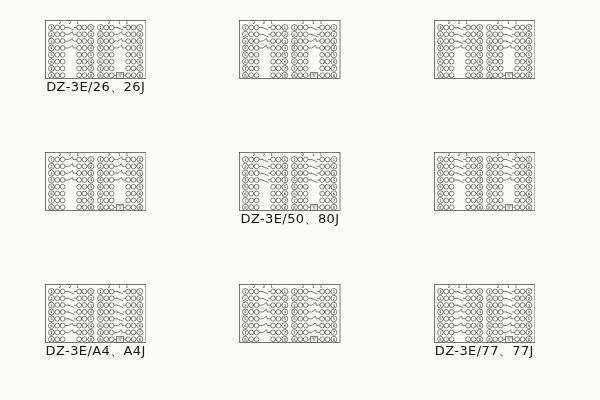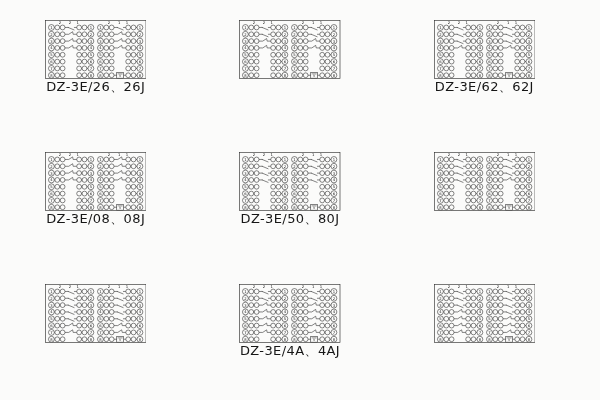--- a/index.html
+++ b/index.html
@@ -615,21 +615,20 @@
           <circle cx="115" cy="103.60000000000001" r="4.5" fill="#fbfbfa" stroke="#2e2e2e" stroke-width="1.1"></circle>
           <circle cx="125" cy="103.60000000000001" r="4.5" fill="#fbfbfa" stroke="#2e2e2e" stroke-width="1.1"></circle>
           <circle cx="156" cy="103.60000000000001" r="4.5" fill="#fbfbfa" stroke="#2e2e2e" stroke-width="1.1"></circle>
           <circle cx="166" cy="103.60000000000001" r="4.5" fill="#fbfbfa" stroke="#2e2e2e" stroke-width="1.1"></circle>
           <circle cx="104" cy="103.60000000000001" r="5.5" fill="#fbfbfa" stroke="#2e2e2e" stroke-width="1.1"></circle>
           <circle cx="178" cy="103.60000000000001" r="5.5" fill="#fbfbfa" stroke="#2e2e2e" stroke-width="1.1"></circle>
           <text x="104" y="106.2" text-anchor="middle" fill="#161616" font-size="7" font-family="&quot;DejaVu Sans&quot;,&quot;Liberation Sans&quot;,sans-serif">8</text>
           <text x="178" y="106.2" text-anchor="middle" fill="#161616" font-size="7" font-family="&quot;DejaVu Sans&quot;,&quot;Liberation Sans&quot;,sans-serif">8</text>
         </svg>
       </div>
-    <figcaption class="caption">DZ-3E/62、62J</figcaption>
   </figure>
   <figure class="panel">
     <div class="dwg">
         <svg viewBox="0 0 190 110">
           <rect x="0.6" y="0.6" width="188.8" height="108.8" fill="none" stroke="#2e2e2e" stroke-width="1.2"></rect>
           <line x1="12" y1="14" x2="33" y2="14" stroke="#2e2e2e" stroke-width="1.1" stroke-linecap="round"></line>
           <line x1="64" y1="14" x2="86" y2="14" stroke="#2e2e2e" stroke-width="1.1" stroke-linecap="round"></line>
           <path d="M 33 14 L 44.5 14 L 51.8 9.2 L 52.8 14 L 64 14" fill="none" stroke="#2e2e2e" stroke-width="1.1" stroke-linejoin="round"></path>
           <circle cx="23" cy="14" r="4.5" fill="#fbfbfa" stroke="#2e2e2e" stroke-width="1.1"></circle>
           <circle cx="33" cy="14" r="4.5" fill="#fbfbfa" stroke="#2e2e2e" stroke-width="1.1"></circle>
@@ -802,21 +801,20 @@
           <circle cx="115" cy="103.60000000000001" r="4.5" fill="#fbfbfa" stroke="#2e2e2e" stroke-width="1.1"></circle>
           <circle cx="125" cy="103.60000000000001" r="4.5" fill="#fbfbfa" stroke="#2e2e2e" stroke-width="1.1"></circle>
           <circle cx="156" cy="103.60000000000001" r="4.5" fill="#fbfbfa" stroke="#2e2e2e" stroke-width="1.1"></circle>
           <circle cx="166" cy="103.60000000000001" r="4.5" fill="#fbfbfa" stroke="#2e2e2e" stroke-width="1.1"></circle>
           <circle cx="104" cy="103.60000000000001" r="5.5" fill="#fbfbfa" stroke="#2e2e2e" stroke-width="1.1"></circle>
           <circle cx="178" cy="103.60000000000001" r="5.5" fill="#fbfbfa" stroke="#2e2e2e" stroke-width="1.1"></circle>
           <text x="104" y="106.2" text-anchor="middle" fill="#161616" font-size="7" font-family="&quot;DejaVu Sans&quot;,&quot;Liberation Sans&quot;,sans-serif">8</text>
           <text x="178" y="106.2" text-anchor="middle" fill="#161616" font-size="7" font-family="&quot;DejaVu Sans&quot;,&quot;Liberation Sans&quot;,sans-serif">8</text>
         </svg>
       </div>
-    <figcaption class="caption">DZ-3E/08、08J</figcaption>
   </figure>
   <figure class="panel">
     <div class="dwg">
         <svg viewBox="0 0 190 110">
           <rect x="0.6" y="0.6" width="188.8" height="108.8" fill="none" stroke="#2e2e2e" stroke-width="1.2"></rect>
           <line x1="12" y1="14" x2="33" y2="14" stroke="#2e2e2e" stroke-width="1.1" stroke-linecap="round"></line>
           <line x1="64" y1="14" x2="86" y2="14" stroke="#2e2e2e" stroke-width="1.1" stroke-linecap="round"></line>
           <line x1="33" y1="14" x2="43.5" y2="14" stroke="#2e2e2e" stroke-width="1.1" stroke-linecap="round"></line>
           <line x1="43.5" y1="14" x2="54.5" y2="18.6" stroke="#2e2e2e" stroke-width="1.1" stroke-linecap="round"></line>
           <line x1="55" y1="14" x2="64" y2="14" stroke="#2e2e2e" stroke-width="1.1" stroke-linecap="round"></line>
@@ -1418,20 +1416,21 @@
           <circle cx="115" cy="103.60000000000001" r="4.5" fill="#fbfbfa" stroke="#2e2e2e" stroke-width="1.1"></circle>
           <circle cx="125" cy="103.60000000000001" r="4.5" fill="#fbfbfa" stroke="#2e2e2e" stroke-width="1.1"></circle>
           <circle cx="156" cy="103.60000000000001" r="4.5" fill="#fbfbfa" stroke="#2e2e2e" stroke-width="1.1"></circle>
           <circle cx="166" cy="103.60000000000001" r="4.5" fill="#fbfbfa" stroke="#2e2e2e" stroke-width="1.1"></circle>
           <circle cx="104" cy="103.60000000000001" r="5.5" fill="#fbfbfa" stroke="#2e2e2e" stroke-width="1.1"></circle>
           <circle cx="178" cy="103.60000000000001" r="5.5" fill="#fbfbfa" stroke="#2e2e2e" stroke-width="1.1"></circle>
           <text x="104" y="106.2" text-anchor="middle" fill="#161616" font-size="7" font-family="&quot;DejaVu Sans&quot;,&quot;Liberation Sans&quot;,sans-serif">8</text>
           <text x="178" y="106.2" text-anchor="middle" fill="#161616" font-size="7" font-family="&quot;DejaVu Sans&quot;,&quot;Liberation Sans&quot;,sans-serif">8</text>
         </svg>
       </div>
+    <figcaption class="caption">DZ-3E/A4、A4J</figcaption>
   </figure>
   <figure class="panel">
     <div class="dwg">
         <svg viewBox="0 0 190 110">
           <rect x="0.6" y="0.6" width="188.8" height="108.8" fill="none" stroke="#2e2e2e" stroke-width="1.2"></rect>
           <line x1="12" y1="14" x2="33" y2="14" stroke="#2e2e2e" stroke-width="1.1" stroke-linecap="round"></line>
           <line x1="64" y1="14" x2="86" y2="14" stroke="#2e2e2e" stroke-width="1.1" stroke-linecap="round"></line>
           <line x1="33" y1="14" x2="43.5" y2="14" stroke="#2e2e2e" stroke-width="1.1" stroke-linecap="round"></line>
           <line x1="43.5" y1="14" x2="54.5" y2="18.6" stroke="#2e2e2e" stroke-width="1.1" stroke-linecap="round"></line>
           <line x1="55" y1="14" x2="64" y2="14" stroke="#2e2e2e" stroke-width="1.1" stroke-linecap="round"></line>
@@ -1618,21 +1617,20 @@
           <circle cx="115" cy="103.60000000000001" r="4.5" fill="#fbfbfa" stroke="#2e2e2e" stroke-width="1.1"></circle>
           <circle cx="125" cy="103.60000000000001" r="4.5" fill="#fbfbfa" stroke="#2e2e2e" stroke-width="1.1"></circle>
           <circle cx="156" cy="103.60000000000001" r="4.5" fill="#fbfbfa" stroke="#2e2e2e" stroke-width="1.1"></circle>
           <circle cx="166" cy="103.60000000000001" r="4.5" fill="#fbfbfa" stroke="#2e2e2e" stroke-width="1.1"></circle>
           <circle cx="104" cy="103.60000000000001" r="5.5" fill="#fbfbfa" stroke="#2e2e2e" stroke-width="1.1"></circle>
           <circle cx="178" cy="103.60000000000001" r="5.5" fill="#fbfbfa" stroke="#2e2e2e" stroke-width="1.1"></circle>
           <text x="104" y="106.2" text-anchor="middle" fill="#161616" font-size="7" font-family="&quot;DejaVu Sans&quot;,&quot;Liberation Sans&quot;,sans-serif">8</text>
           <text x="178" y="106.2" text-anchor="middle" fill="#161616" font-size="7" font-family="&quot;DejaVu Sans&quot;,&quot;Liberation Sans&quot;,sans-serif">8</text>
         </svg>
       </div>
-    <figcaption class="caption">DZ-3E/4A、4AJ</figcaption>
   </figure>
   <figure class="panel">
     <div class="dwg">
         <svg viewBox="0 0 190 110">
           <rect x="0.6" y="0.6" width="188.8" height="108.8" fill="none" stroke="#2e2e2e" stroke-width="1.2"></rect>
           <line x1="12" y1="14" x2="33" y2="14" stroke="#2e2e2e" stroke-width="1.1" stroke-linecap="round"></line>
           <line x1="64" y1="14" x2="86" y2="14" stroke="#2e2e2e" stroke-width="1.1" stroke-linecap="round"></line>
           <line x1="33" y1="14" x2="43.5" y2="14" stroke="#2e2e2e" stroke-width="1.1" stroke-linecap="round"></line>
           <line x1="43.5" y1="14" x2="54.5" y2="18.6" stroke="#2e2e2e" stroke-width="1.1" stroke-linecap="round"></line>
           <line x1="55" y1="14" x2="64" y2="14" stroke="#2e2e2e" stroke-width="1.1" stroke-linecap="round"></line>
@@ -1825,14 +1823,15 @@
           <circle cx="115" cy="103.60000000000001" r="4.5" fill="#fbfbfa" stroke="#2e2e2e" stroke-width="1.1"></circle>
           <circle cx="125" cy="103.60000000000001" r="4.5" fill="#fbfbfa" stroke="#2e2e2e" stroke-width="1.1"></circle>
           <circle cx="156" cy="103.60000000000001" r="4.5" fill="#fbfbfa" stroke="#2e2e2e" stroke-width="1.1"></circle>
           <circle cx="166" cy="103.60000000000001" r="4.5" fill="#fbfbfa" stroke="#2e2e2e" stroke-width="1.1"></circle>
           <circle cx="104" cy="103.60000000000001" r="5.5" fill="#fbfbfa" stroke="#2e2e2e" stroke-width="1.1"></circle>
           <circle cx="178" cy="103.60000000000001" r="5.5" fill="#fbfbfa" stroke="#2e2e2e" stroke-width="1.1"></circle>
           <text x="104" y="106.2" text-anchor="middle" fill="#161616" font-size="7" font-family="&quot;DejaVu Sans&quot;,&quot;Liberation Sans&quot;,sans-serif">8</text>
           <text x="178" y="106.2" text-anchor="middle" fill="#161616" font-size="7" font-family="&quot;DejaVu Sans&quot;,&quot;Liberation Sans&quot;,sans-serif">8</text>
         </svg>
       </div>
+    <figcaption class="caption">DZ-3E/77、77J</figcaption>
   </figure>
 </div>
 
 </body></html>

